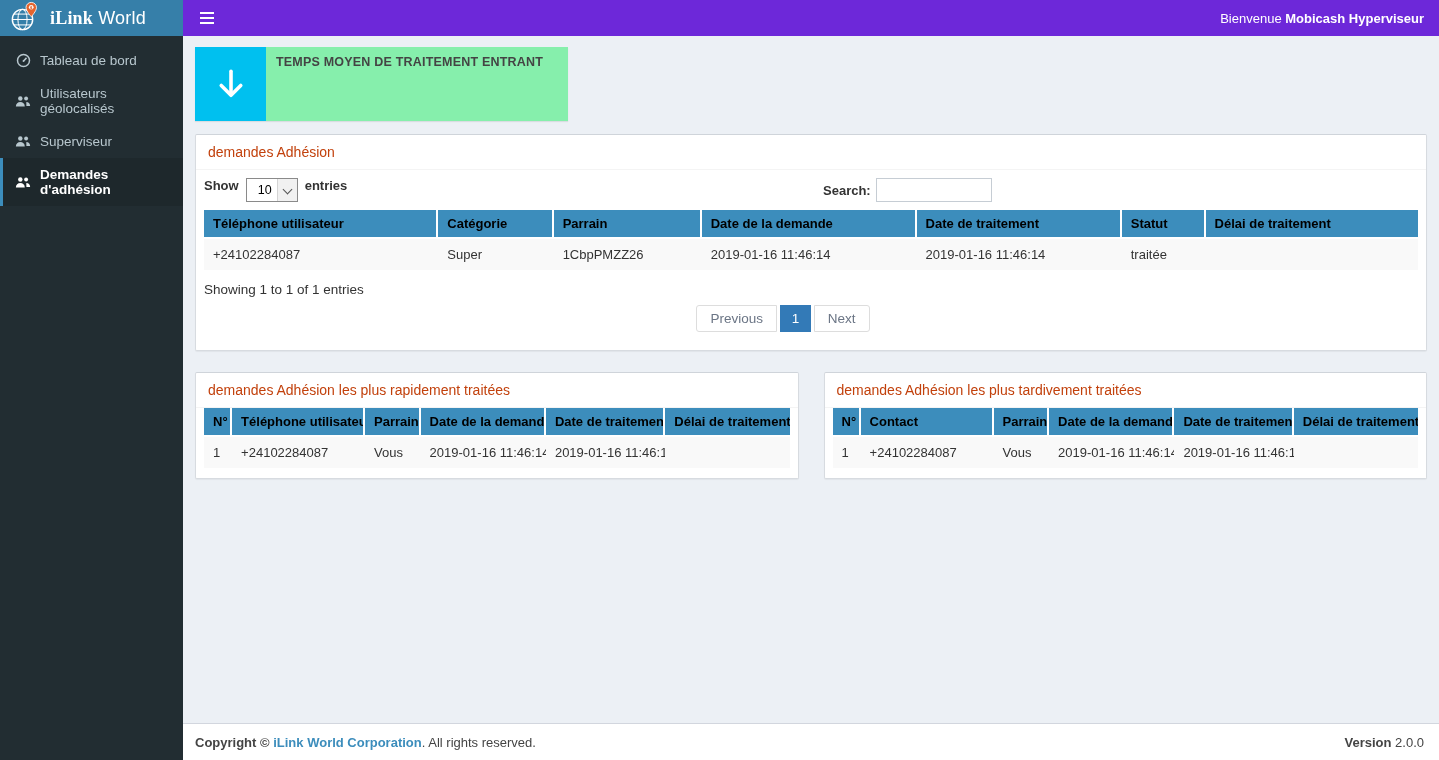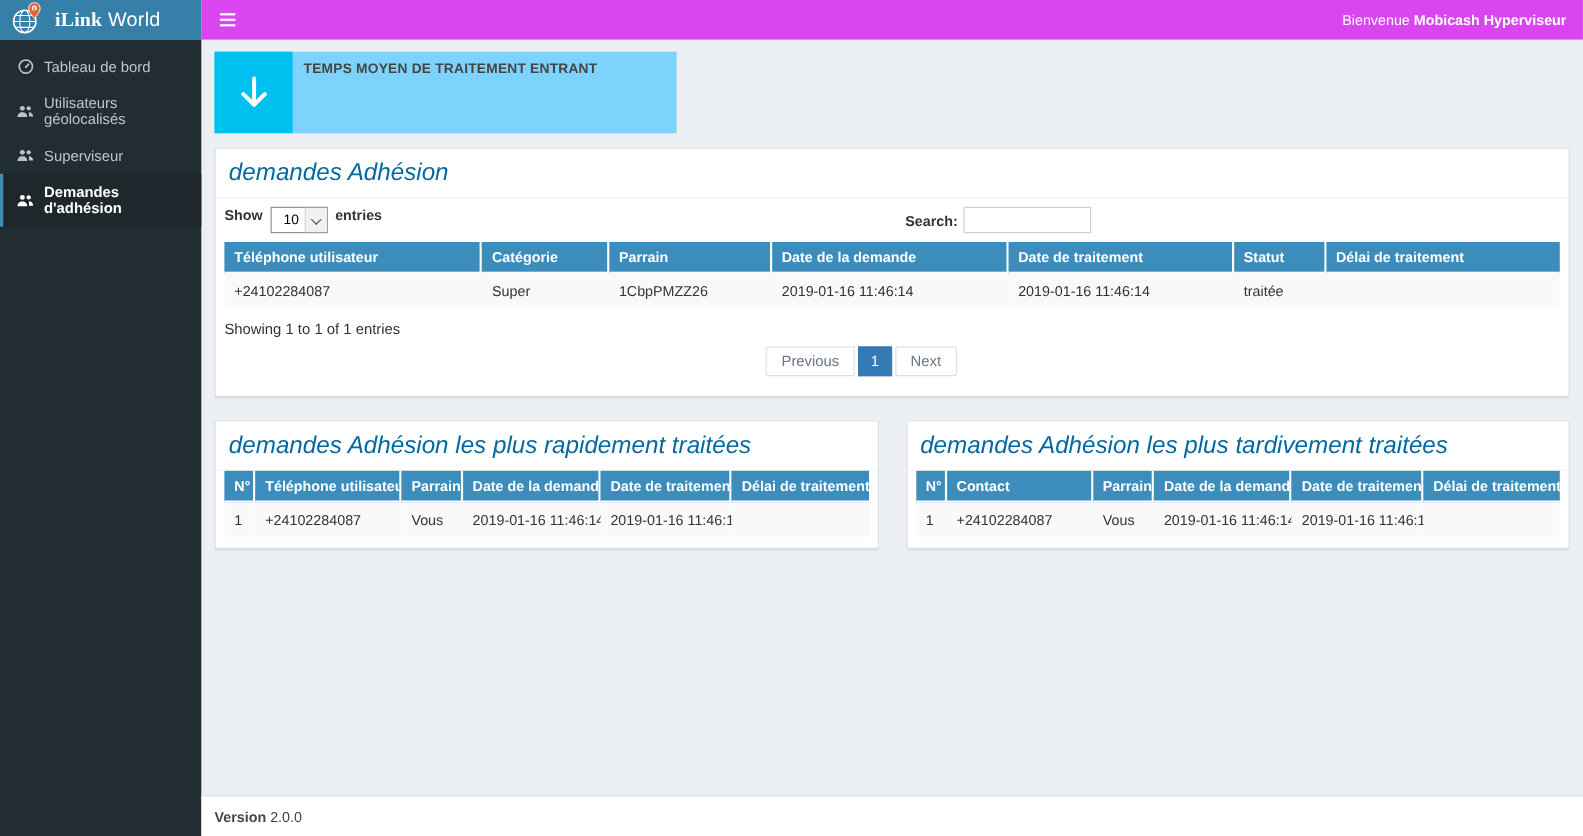--- a/index.html
+++ b/index.html
@@ -5,59 +5,59 @@
   * { margin:0; padding:0; box-sizing:border-box; }
   html,body { width:1439px; height:760px; overflow:hidden; }
   body { font-family:"Liberation Sans", sans-serif; background:#ecf0f5; font-size:13px; color:#333; }
 
   
   .topbar { display:flex; height:36px; }
   .logo-area { width:183px; background:#367fa9; color:#fff; display:flex; align-items:center; padding-left:10px; gap:10px; flex-shrink:0; }
   .brand { font-size:18px; letter-spacing:.2px; white-space:nowrap; }
   .brand b { font-weight:bold;font-family:Liberation Serif, serif; }
   .brand span { font-weight:300; }
-  .navbar { flex:1; background:#d946ef; display:flex; align-items:center; justify-content:space-between; padding:0 15px; }
+  .navbar { flex:1; background:#6d28d9; display:flex; align-items:center; justify-content:space-between; padding:0 15px; }
   .hamburger { width:30px; height:36px; display:flex; flex-direction:column; justify-content:center; gap:3px; cursor:pointer; }
   .hamburger i { display:block; width:14px; height:2px; background:#fff; margin-left:2px; }
   .welcome { color:#fff; font-size:13px; }
   .welcome b { font-weight:bold; }
 
   
   .layout { display:flex; height:724px; }
   .sidebar { width:183px; background:#222d32; flex-shrink:0; padding-top:8px; }
   .side-item { display:flex; align-items:center; gap:9px; padding:9px 14px 9px 12px; color:#b8c7ce; border-left:3px solid transparent; cursor:pointer; font-size:13.5px; }
   .side-item .ico { width:16px; height:15px; display:inline-flex; align-items:center; justify-content:center; flex-shrink:0; }
   .side-item svg { display:block; }
   .side-item.active { background:#1e282c; color:#fff; border-left-color:#3c8dbc; font-weight:bold; }
 
   
   .content { flex:1; display:flex; flex-direction:column; overflow:hidden; }
   .main { flex:1; padding:11px 12px 0 12px; }
 
-  .info-box { width:420px; height:74px; background:#7dd3fc; display:flex; box-shadow:0 1px 1px rgba(0,0,0,0.08); }
+  .info-box { width:373px; height:74px; background:#86efac; display:flex; box-shadow:0 1px 1px rgba(0,0,0,0.08); }
   .info-box-icon { width:71px; background:#00c0ef; display:flex; align-items:center; justify-content:center; color:#fff; }
   .info-box-content { flex:1; padding:8px 10px; }
   .info-box-text { font-size:12.5px; font-weight:bold; color:#444; text-transform:uppercase; letter-spacing:.2px; }
 
   .panel { background:#fff; border:1px solid #d7dbe0; border-top-color:#cfd4da; border-radius:2px; box-shadow:0 1px 1px rgba(0,0,0,0.05); }
   .panel-main { margin-top:13px; }
   .panel-heading { padding:9px 12px; border-bottom:1px solid #f4f4f4; }
-  .panel-title { font-size:22px; color:#0369a1; font-weight:normal;font-style:italic; }
+  .panel-title { font-size:14px; color:#c2410c; font-weight:normal; }
 
   .dt-controls { position:relative; padding:8px; height:40px; }
   .length-group { display:flex; align-items:flex-start; gap:7px; font-weight:bold; color:#333; }
   .select-wrap { position:relative; display:inline-block; }
   .select-wrap select { appearance:none; -webkit-appearance:none; width:52px; height:24px; border:1px solid #8a8a8a; background:#fff; font-family:"Liberation Sans",sans-serif; font-size:12.5px; text-align:center; padding-right:20px; padding-left:6px; border-radius:0; }
   .select-wrap::before { content:""; position:absolute; right:1px; top:1px; bottom:1px; width:19px; background:#f1f1f1; border-left:1px solid #d4d4d4; pointer-events:none; }
   .select-wrap::after { content:""; position:absolute; right:7px; top:8px; width:6px; height:6px; border-right:1.4px solid #555; border-bottom:1.4px solid #555; transform:rotate(45deg); pointer-events:none; }
   .search-group { position:absolute; left:627px; top:8px; display:flex; align-items:center; gap:5px; font-weight:bold; }
   .search-group input { width:116px; height:24px; border:1px solid #c6cdd4; background:#fff; padding:0 6px; font-family:"Liberation Sans",sans-serif; font-size:13px; }
 
   table { border-collapse:separate; border-spacing:0; width:calc(100% - 16px); margin:0 8px; table-layout:fixed; }
-  th { background:#3c8dbc; color:#ffffff; font-weight:bold; font-size:13px; text-align:left; padding:6px 9px; border-right:2px solid #fff; border-bottom:2px solid #fff; cursor:pointer; white-space:nowrap; overflow:hidden; }
+  th { background:#3c8dbc; color:#000000; font-weight:bold; font-size:13px; text-align:left; padding:6px 9px; border-right:2px solid #fff; border-bottom:2px solid #fff; cursor:pointer; white-space:nowrap; overflow:hidden; }
   th:last-child { border-right:none;margin-top:32px; }
   td { font-size:13px; color:#333; padding:8px 9px; background:#f9f9f9; white-space:nowrap; overflow:hidden; }
 
   .tbl-main th:nth-child(1){width:19.3%} .tbl-main th:nth-child(2){width:9.5%}
   .tbl-main th:nth-child(3){width:12.2%} .tbl-main th:nth-child(4){width:17.7%}
   .tbl-main th:nth-child(5){width:16.9%} .tbl-main th:nth-child(6){width:6.9%}
   .tbl-main th:nth-child(7){width:17.5%}
   .tbl-small th:nth-child(1){width:4.8%}  .tbl-small th:nth-child(2){width:22.7%}
   .tbl-small th:nth-child(3){width:9.5%}  .tbl-small th:nth-child(4){width:21.4%}
   .tbl-small th:nth-child(5){width:20.4%} .tbl-small th:nth-child(6){width:21.2%}
@@ -276,18 +276,22 @@
                 <td></td>
               </tr>
             </tbody>
           </table>
         </div>
       </div>
 
     </div>
 
     <div class="footer">
+      <div class="left">
+        <b>Copyright ©</b>
+        <a>iLink World Corporation</a><span>. All rights reserved.</span>
+      </div>
       <div class="right">
         <b>Version</b> <span>2.0.0</span>
       </div>
     </div>
   </div>
 </div>
 
 </body></html>

